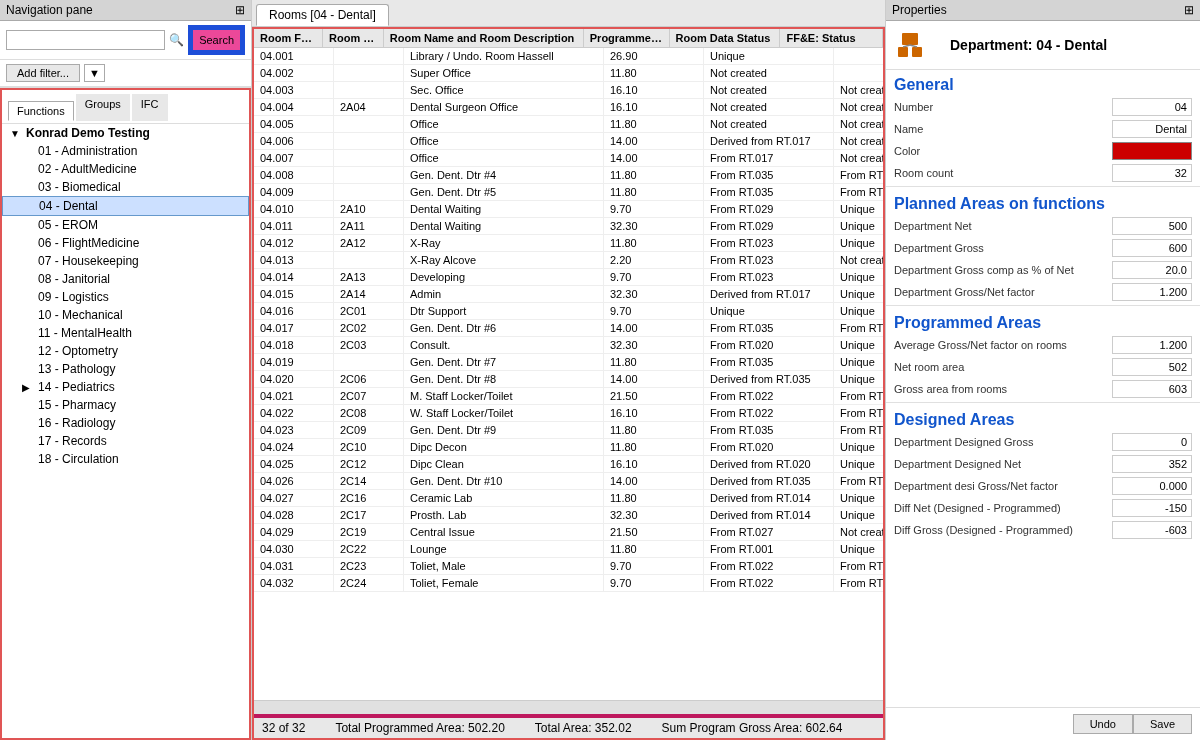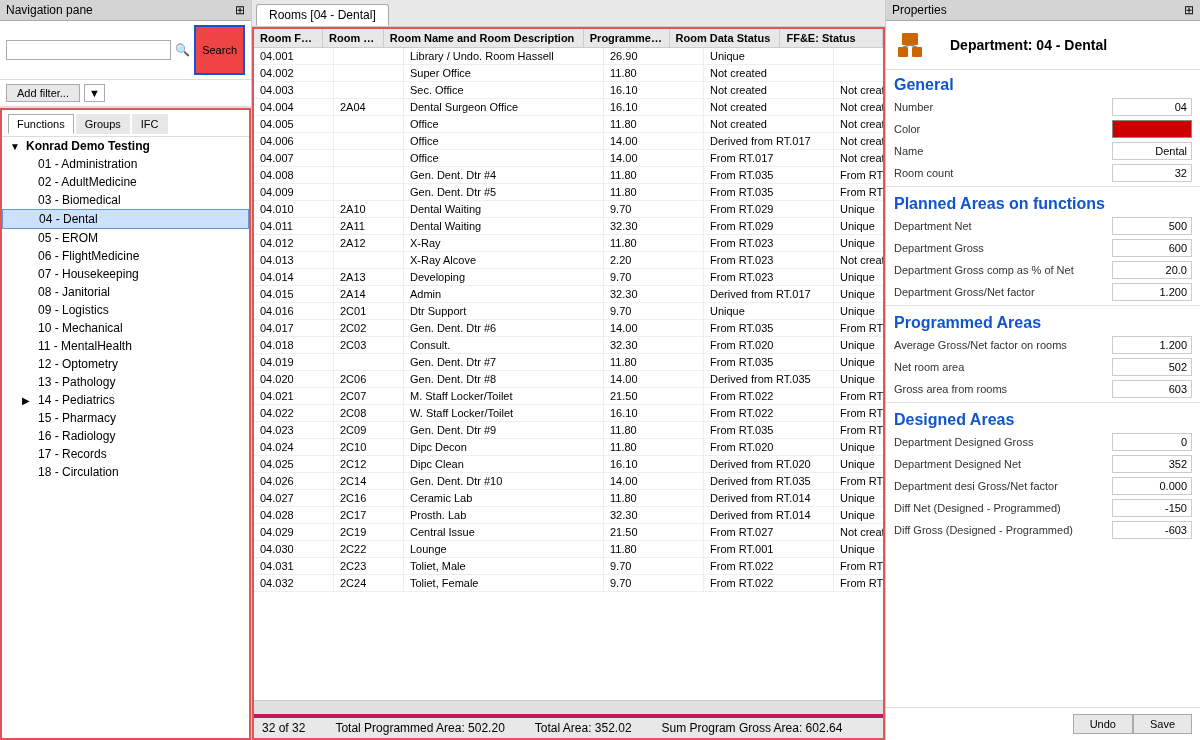--- a/index.html
+++ b/index.html
@@ -7,29 +7,29 @@
 
     .main-layout { display: flex; flex: 1; height: 740px; overflow: hidden; }
 
     
     .nav-pane { width: 252px; min-width: 252px; background: #fff; border-right: 1px solid #ccc; display: flex; flex-direction: column; height: 100%; }
     .nav-pane-header { background: #d4d4d4; padding: 3px 6px; display: flex; align-items: center; justify-content: space-between; border-bottom: 1px solid #aaa; }
 
     .nav-search-row { display: flex; align-items: center; padding: 4px 6px; border-bottom: 1px solid #ddd; gap: 4px; }
     .nav-search-input { flex: 1; height: 20px; border: 1px solid #aaa; padding: 0 4px; font-size: 11px; }
     .nav-search-icon { font-size: 12px; color: #555; cursor: pointer; }
-    .nav-search-btn { font-size: 11px; padding: 17px 6px; background: #ef4444; border: 2px solid #1d4ed8; cursor: pointer; }
+    .nav-search-btn { font-size: 11px; padding: 4px 6px; background: #ec4899; border: 5px solid #1d4ed8; cursor: pointer; }
 
     .nav-filter-row { padding: 4px 6px; border-bottom: 1px solid #ddd; display: flex; align-items: center; gap: 4px; }
     .nav-filter-btn { font-size: 11px; padding: 2px 10px; background: #e8e8e8; border: 1px solid #aaa; cursor: pointer; }
     .nav-filter-dropdown { font-size: 11px; padding: 2px 4px; background: #fff; border: 1px solid #aaa; cursor: pointer; }
 
     .nav-tabs { display: flex; border-bottom: 1px solid #ddd; padding: 0 6px; gap: 2px; }
     .nav-tab { padding: 3px 8px; font-size: 11px; cursor: pointer; border: 1px solid transparent; border-bottom: none; background: #e8e8e8; }
-    .nav-tab.active { background: #fff; border-color: #aaa; border-bottom: 1px solid #fff; }
+    .nav-tab.active { background: #fff; border-color: #aaa; border-bottom: 1px solid #fff; margin-top: 7px; }
 
     .nav-tree { flex: 1; overflow-y: auto; padding: 2px 0; border: 2px solid #e05555; }
     .nav-tree-item { padding: 2px 8px; cursor: pointer; display: flex; align-items: center; gap: 4px; white-space: nowrap; }
     .nav-tree-item.selected { background: #cce0ff; border: 1px solid #6699cc; }
     .nav-tree-item.group-header { font-weight: bold; }
     .nav-tree-item .expand-icon { font-size: 10px; width: 12px; }
     .nav-tree-item.indent1 { padding-left: 20px; }
 
     
     .center-pane { flex: 1; display: flex; flex-direction: column; height: 100%; overflow: hidden; }
@@ -491,26 +491,26 @@
 
     <div class="prop-body">
 
       <div class="prop-section-title">General</div>
 
       <div class="prop-row">
         <span class="prop-label">Number</span>
         <input class="prop-value" type="text" value="04" style="">
       </div>
       <div class="prop-row">
+        <span class="prop-label">Name</span>
+        <input class="prop-value" type="text" value="Dental" style="">
+      </div>
+      <div class="prop-row">
         <span class="prop-label">Color</span>
         <div style="width:80px; height:18px; background:#cc0000; border:1px solid #888; cursor:pointer;"></div>
-      </div>
-      <div class="prop-row">
-        <span class="prop-label">Name</span>
-        <input class="prop-value" type="text" value="Dental" style="">
       </div>
       <div class="prop-row">
         <span class="prop-label">Room count</span>
         <input class="prop-value" type="text" value="32" style="">
       </div>
 
       <div class="prop-divider"></div>
       <div class="prop-section-title">Planned Areas on functions</div>
 
       <div class="prop-row">

